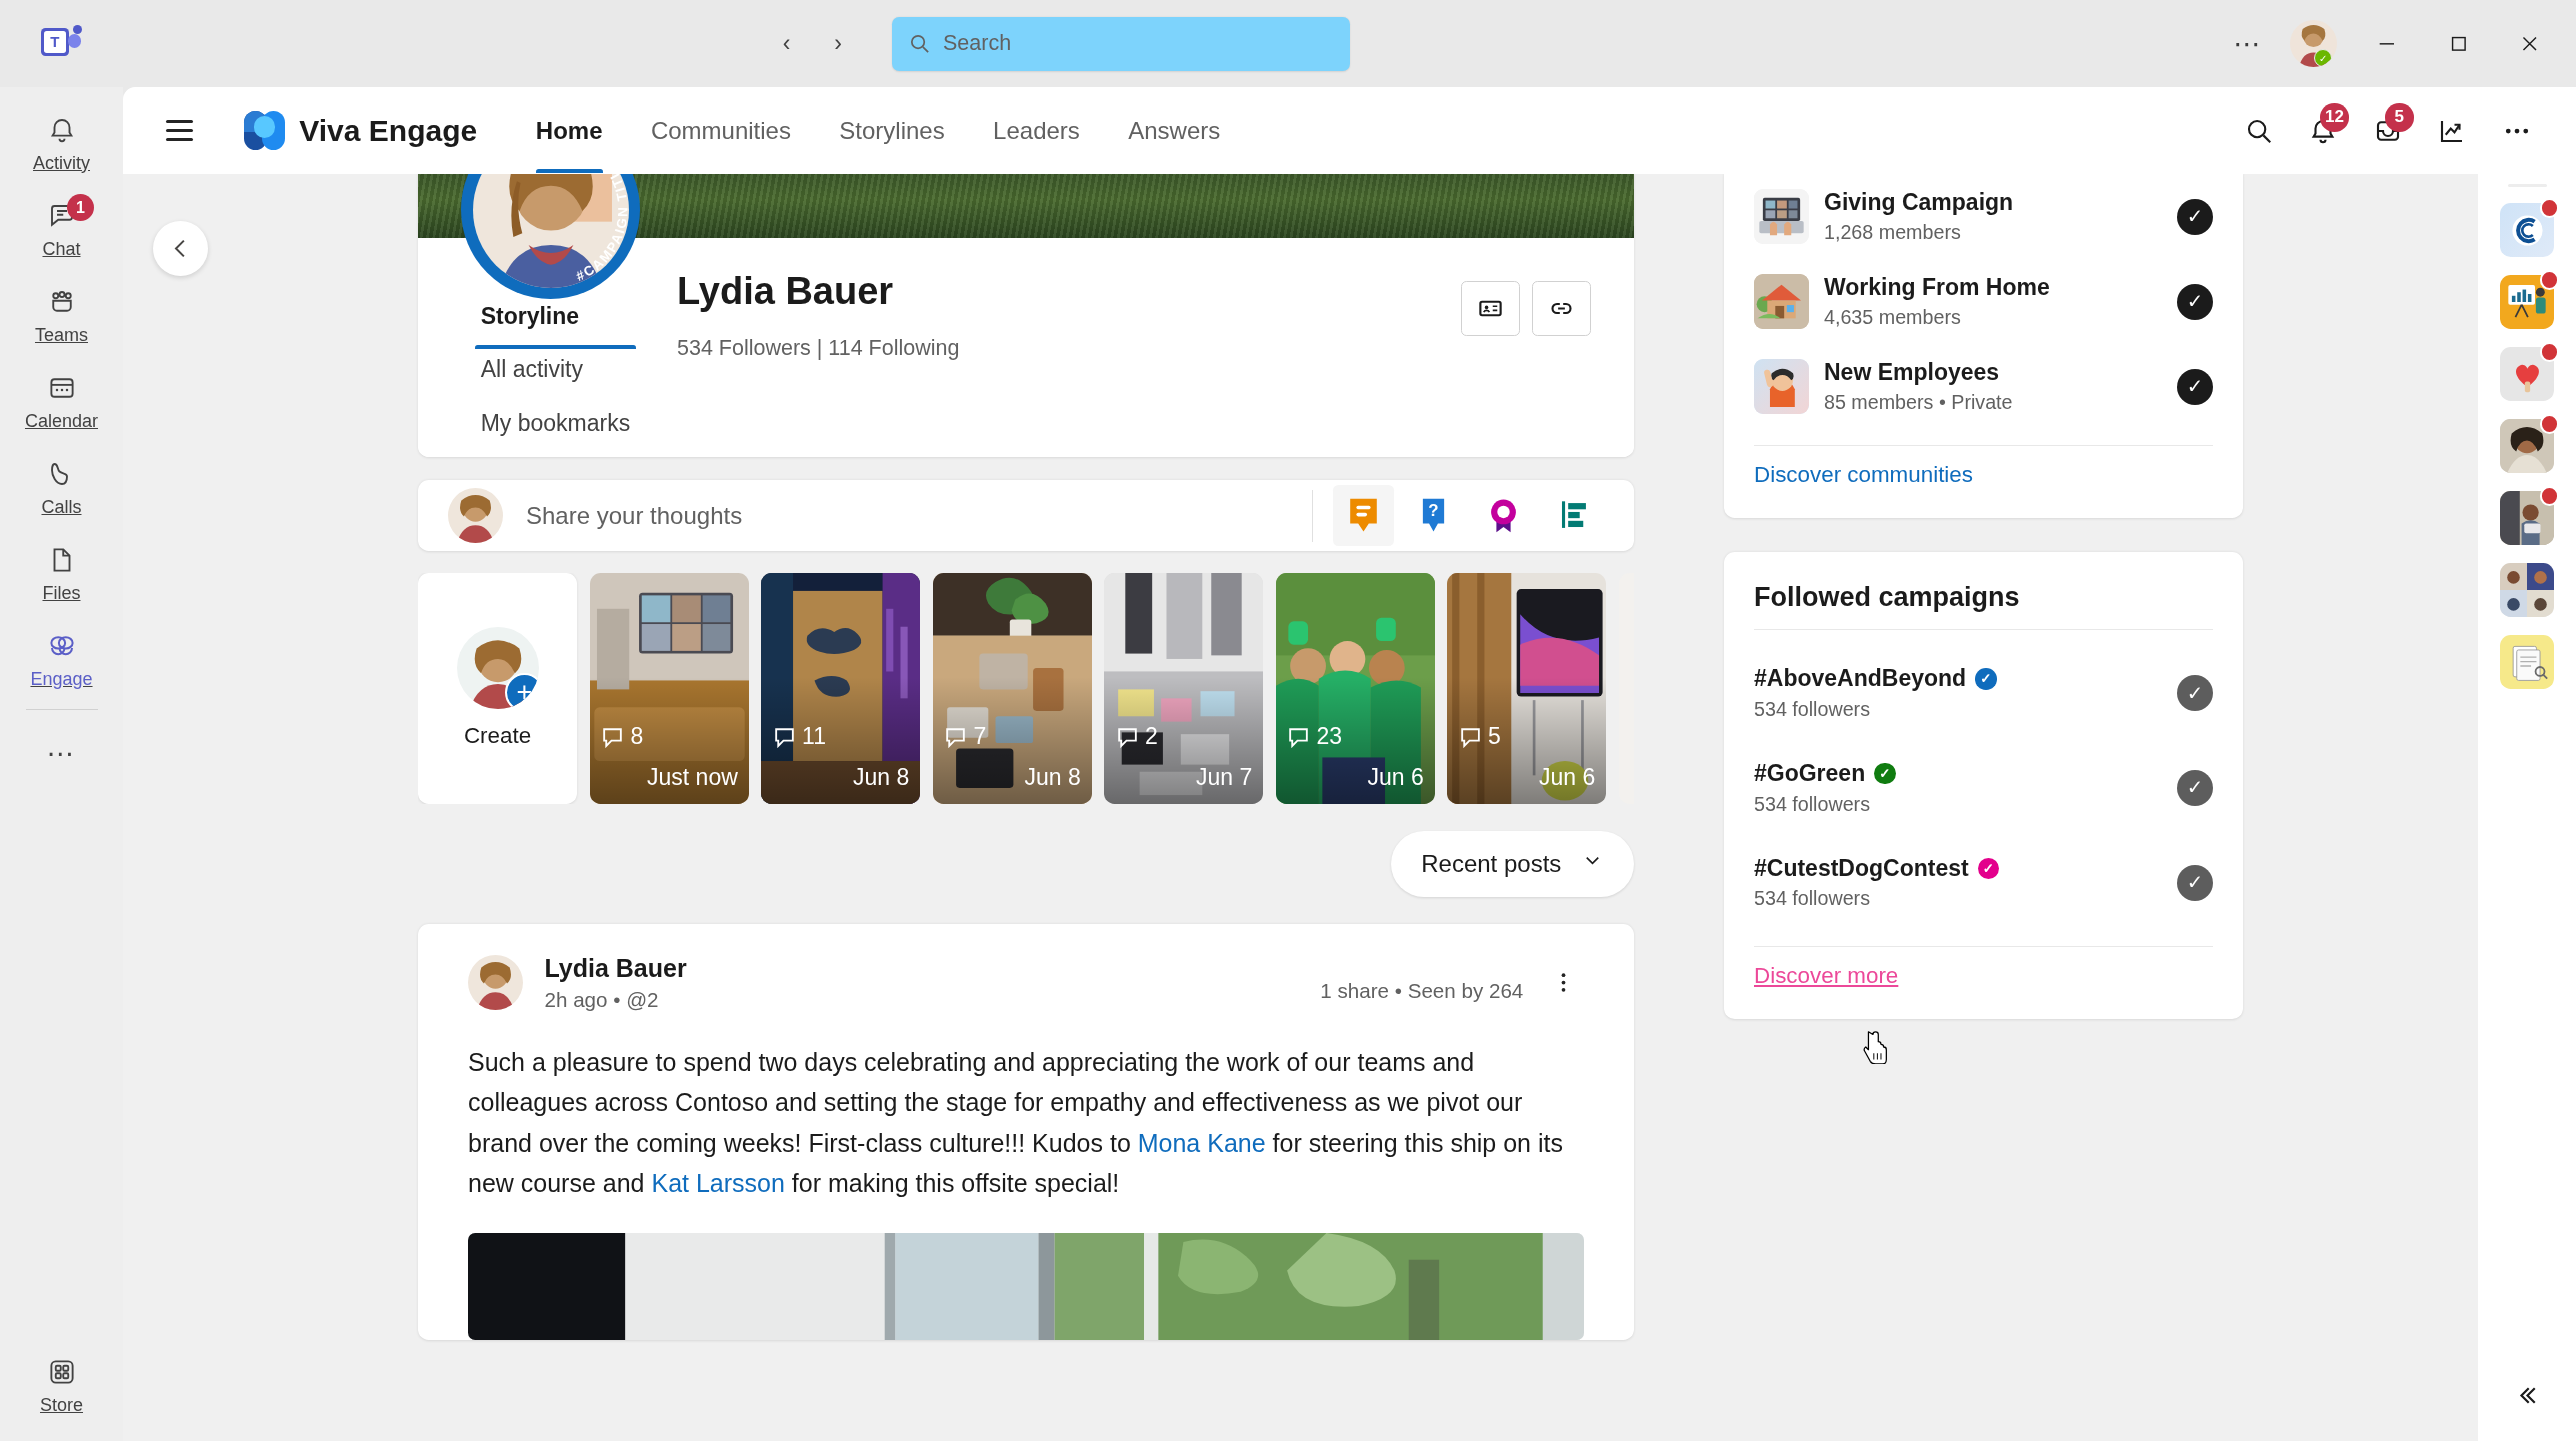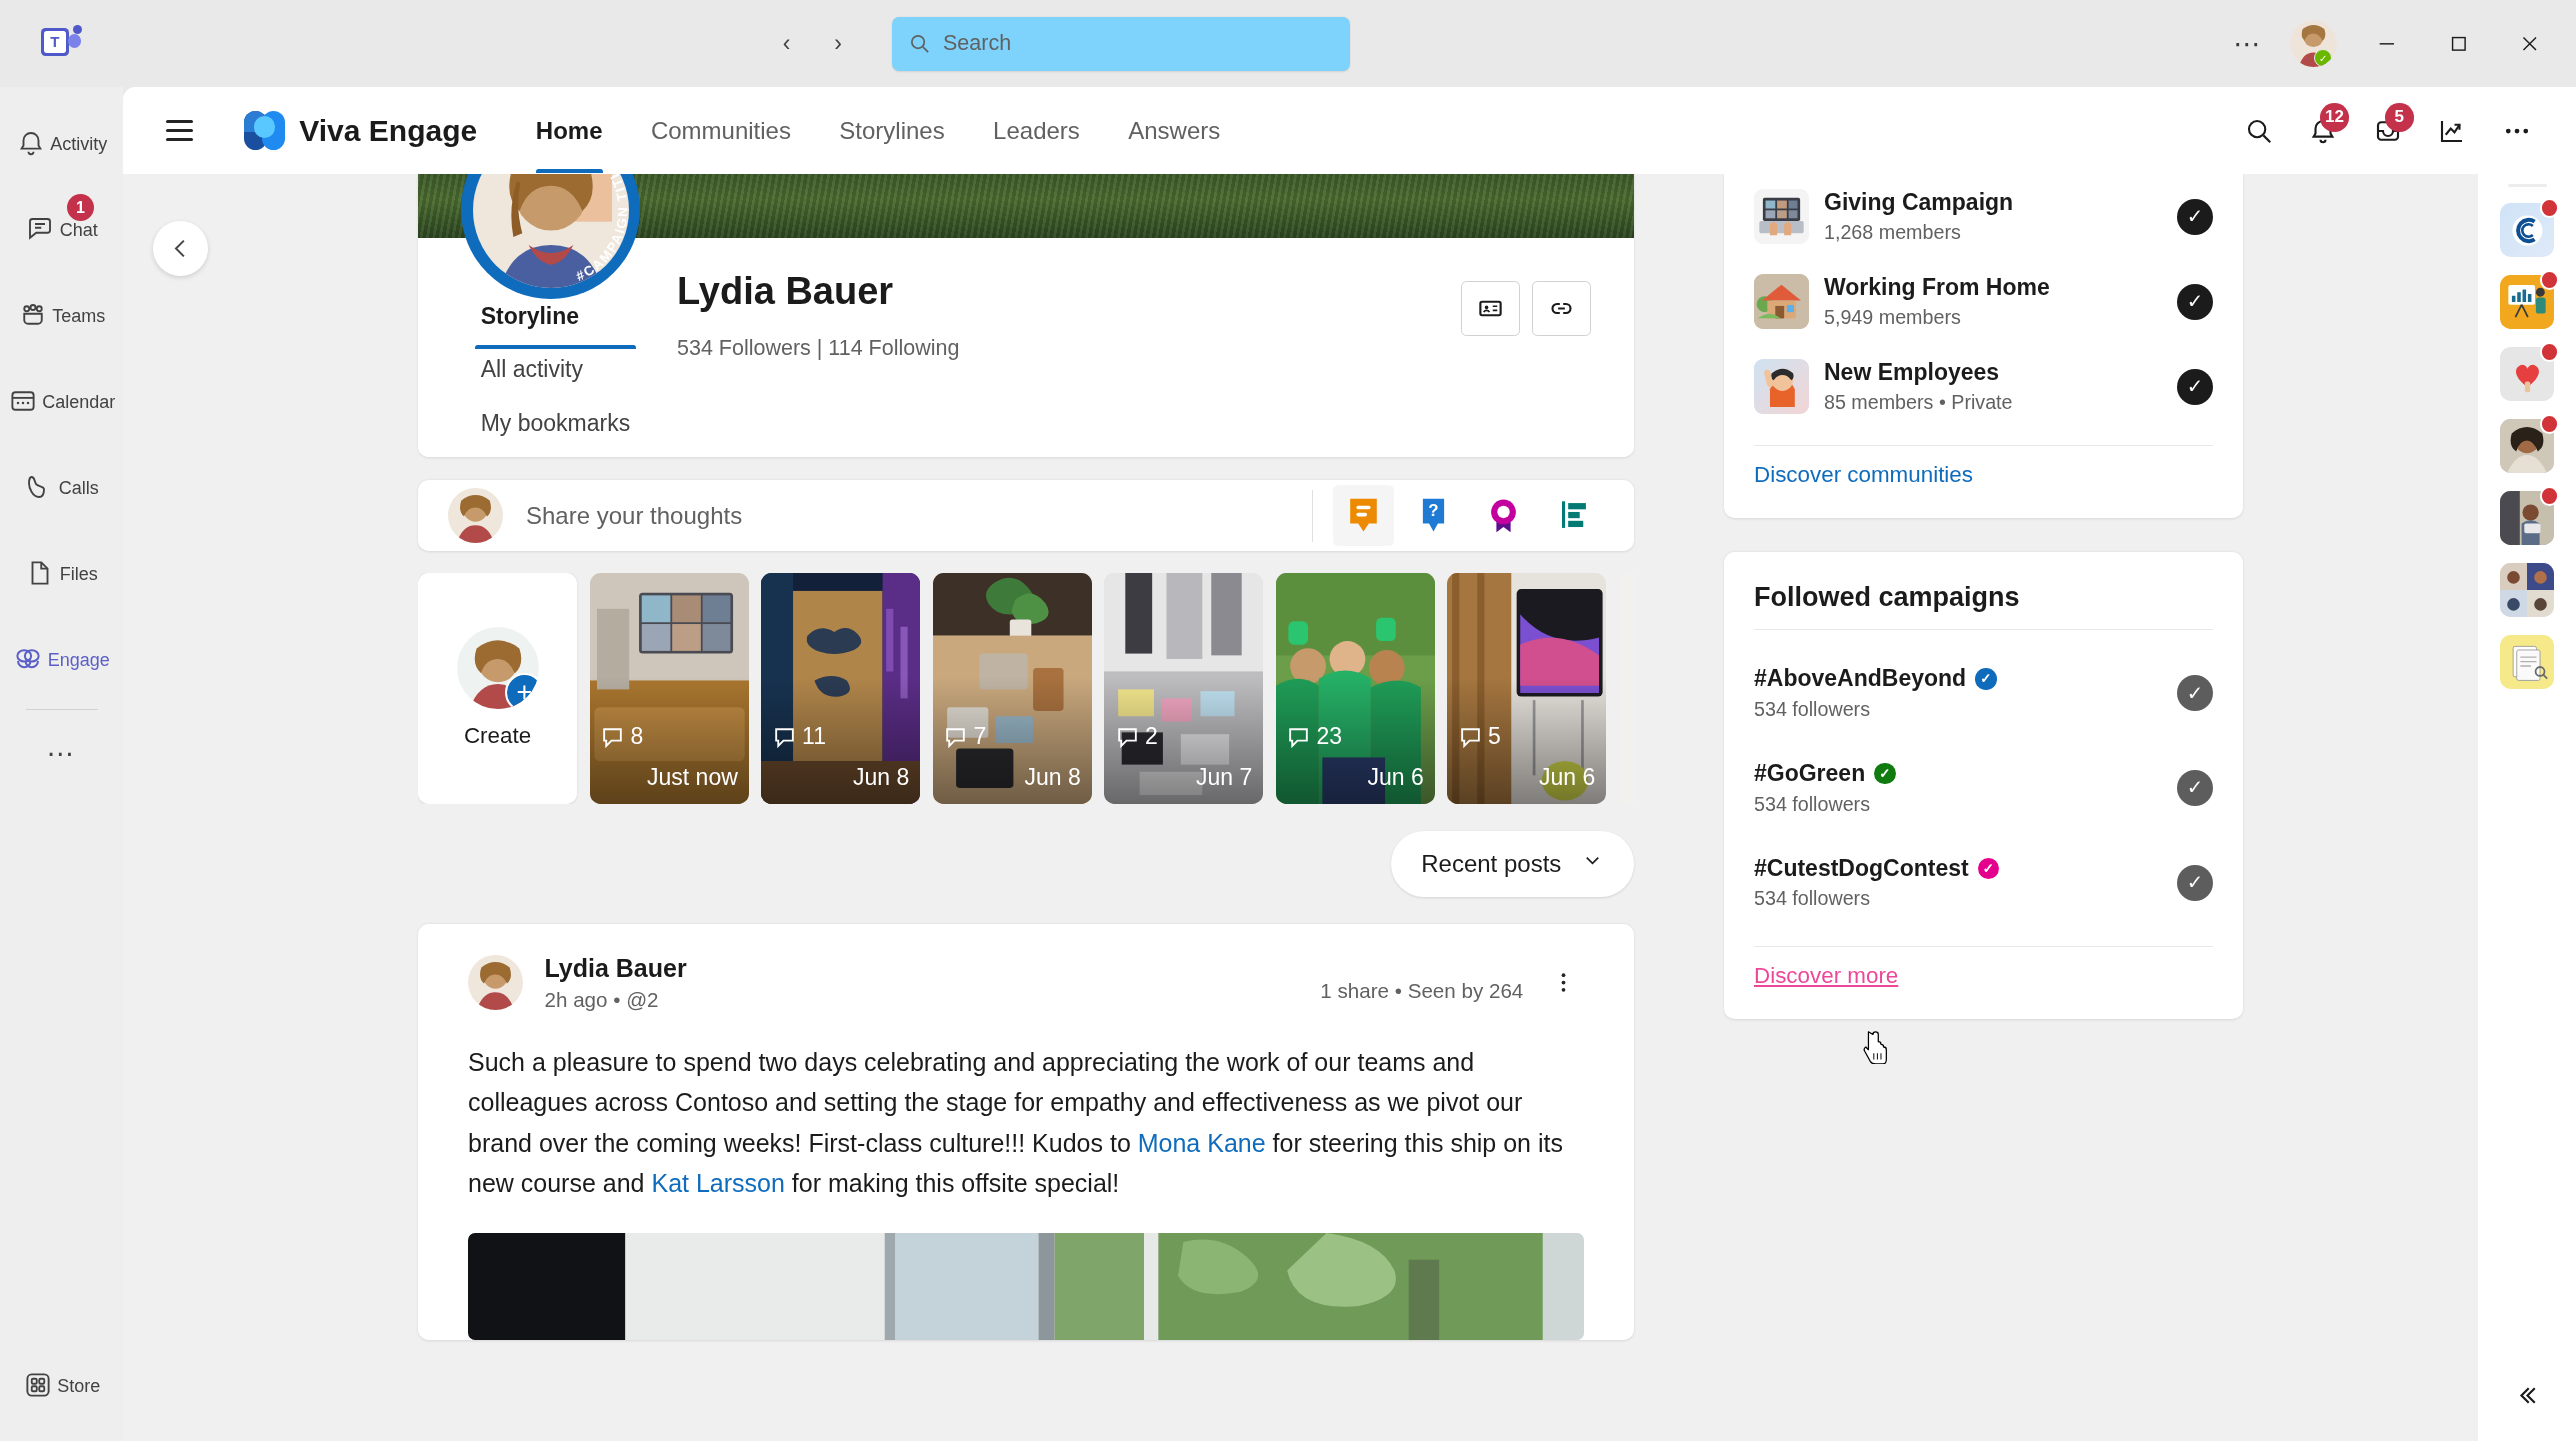--- a/index.html
+++ b/index.html
@@ -41,22 +41,22 @@
   .tb-presence { position: absolute; right: 5.4px; bottom: 0px; width: 18px; height: 18px; border-radius: 50%;
                  background: #6bb700; border: 1.8px solid #e9e9e9; display: flex; align-items: center; justify-content: center;
                  color: #fff; font-size: 9.8px; z-index: 3; }
   .winbtn { width: 64px; height: 87px; display: flex; align-items: center; justify-content: center; color: #1b1b1b; cursor: pointer; }
 
   
   .leftrail {
     position: absolute; left: 0; top: 87px; width: 123px; height: 1355px;
     background: #eeeeee; display: flex; flex-direction: column; align-items: center; padding-top: 14.3px;
   }
-  .rail-item { position: relative; width: 111px; height: 86px; display: flex; flex-direction: row;
-               align-items: center; justify-content: center; gap: 4.5px; cursor: pointer; color: #424242; }
+  .rail-item { position: relative; width: 111px; height: 86px; display: flex; flex-direction: column;
+               align-items: center; justify-content: center; gap: 4.5px; cursor: pointer; color: #424242; text-decoration: underline; }
   .rail-item .lbl { font-size: 18px; color: #424242; }
   .rail-item.active .lbl { color: #5b5fc7; }
   .rail-item.active .ico { color: #5b5fc7; }
   .rail-item.active::before { content: ""; position: absolute; left: -10.7px; top: 14.3px; width: 4.5px; height: 57px;
                               background: #5b5fc7; border-radius: 2.7px; }
   .rail-badge { position: absolute; top: 7.2px; left: 61px; min-width: 27px; height: 27px; border-radius: 13.4px;
                 background: #c4314b; color: #fff; font-size: 16px; font-weight: bold;
                 display: flex; align-items: center; justify-content: center; padding: 0 6.3px; }
   .rail-sep { width: 72px; height: 0.9px; background: #d1d1d1; margin: 5.4px 0; }
   .rail-more { width: 111px; height: 63px; display: flex; align-items: center; justify-content: center;
@@ -798,21 +798,21 @@
                 <circle cx="12" cy="34" r="9" fill="#6aa84f"></circle>
                 <path d="M31 12 L53 30 L9 30 Z" fill="#e05b3a"></path>
                 <rect x="15" y="30" width="32" height="20" fill="#dba877"></rect>
                 <rect x="24" y="36" width="10" height="14" fill="#8a5b32"></rect>
                 <rect x="37" y="35" width="8" height="8" fill="#5bb0ea"></rect>
                 <path d="M4 50 q14 -10 26 0z" fill="#7bbb5e"></path>
                 </svg>
             </div>
             <div class="comm-txt">
               <div class="comm-name">Working From Home</div>
-              <div class="comm-sub">5,949 members</div>
+              <div class="comm-sub">4,635 members</div>
             </div>
             <div class="comm-check">✓</div>
           </div>
 
           <div class="comm-item">
             <div class="comm-ico" style="background:#d6e3f0;">
               <svg width="55" height="55" viewBox="0 0 62 62">
                 <defs>
                     <linearGradient id="neg" x1="0" y1="0" x2="1" y2="1">
                   <stop offset="0%" stop-color="#cfe2f2"></stop>

